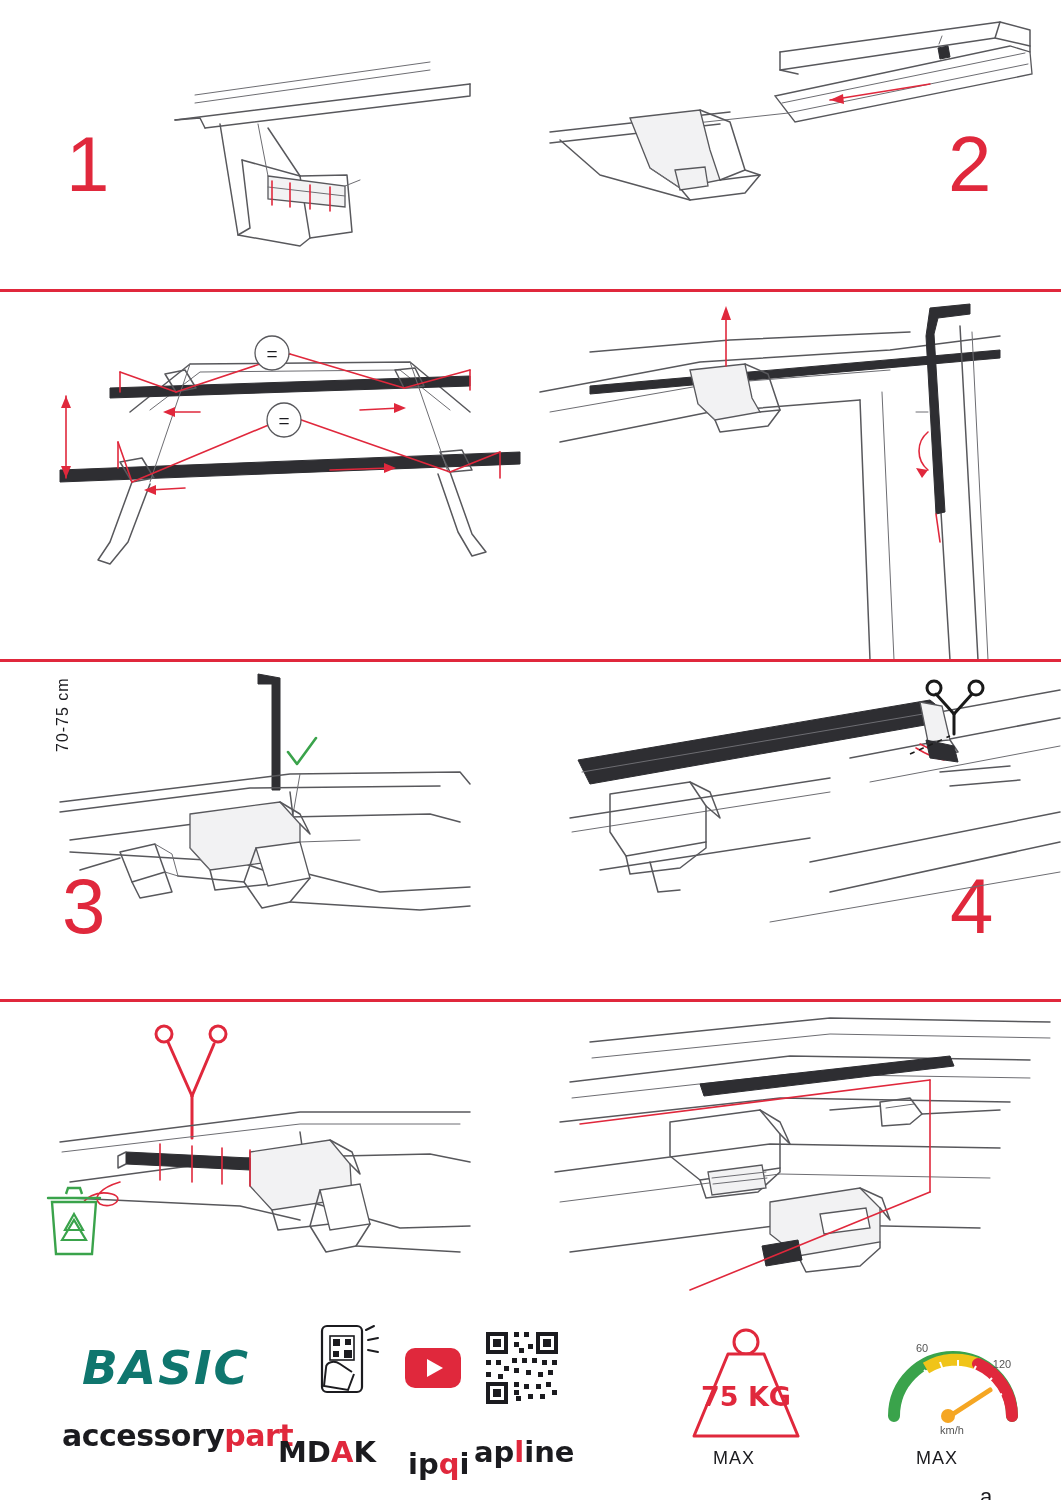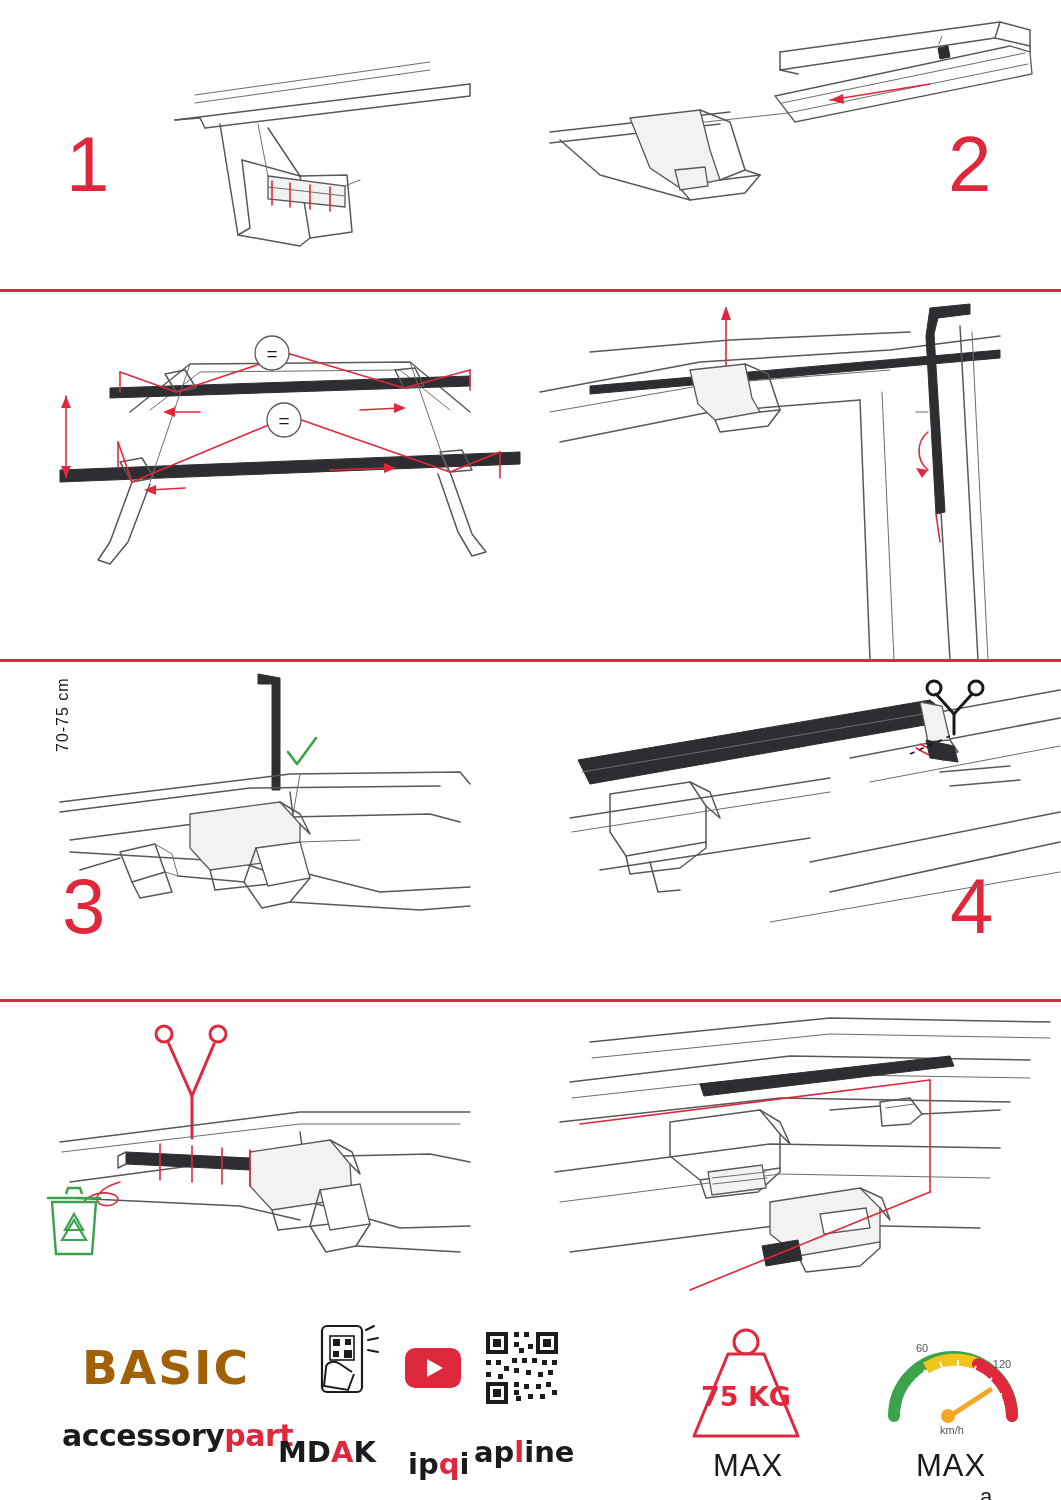--- a/index.html
+++ b/index.html
@@ -41,40 +41,41 @@
   .red-fill { fill: #e0283c; }
   .green { fill: none; stroke: #3aa34b; stroke-width: 2.6; stroke-linecap: round; stroke-linejoin: round; }
   .blk-dash { fill:none; stroke:#1a1a1a; stroke-width:1.6; stroke-dasharray: 5 5;}
 
   
   .footer { position: absolute; left: 0; top: 1300px; width: 1061px; height: 200px; }
   .brand-basic {
     position: absolute; left: 82px; top: 40px;
     font-family: "DejaVu Sans", sans-serif;
     font-size: 47px; font-weight: 700; letter-spacing: 2px;
-    color: #a16207;
+    color: #0f766e;
+    font-style: italic;
   }
   .brand-accessory {
     position: absolute; left: 62px; top: 118px;
     font-family: "DejaVu Sans", sans-serif;
     font-size: 30px; font-weight: 700; letter-spacing: -0.5px;
     color: #1b1b1f;
   }
   .brand-accessory .part { color: #e0283c; }
   .logo-label {
     position: absolute;
     font-family: "DejaVu Sans", sans-serif;
     font-size: 29px; font-weight: 700;
     color: #1b1b1f;
   }
   .logo-label .accent { color: #e0283c; }
   .max-label {
     position: absolute;
     font-family: "Liberation Sans", sans-serif;
-    font-size: 31px; color: #1b1b1f; letter-spacing: 1px;
+    font-size: 18px; color: #1b1b1f; letter-spacing: 1px;
   }
   .kg-text {
     font-family: "DejaVu Sans", sans-serif;
     font-size: 27px; font-weight: 700; fill: #e0283c;
   }
   .spd-text { font-family: "Liberation Sans", sans-serif; font-size: 11px; fill: #555; }
   .vert-label {
     position: absolute;
     font-family: "Liberation Sans", sans-serif;
     font-size: 16px; color: #1b1b1f;

